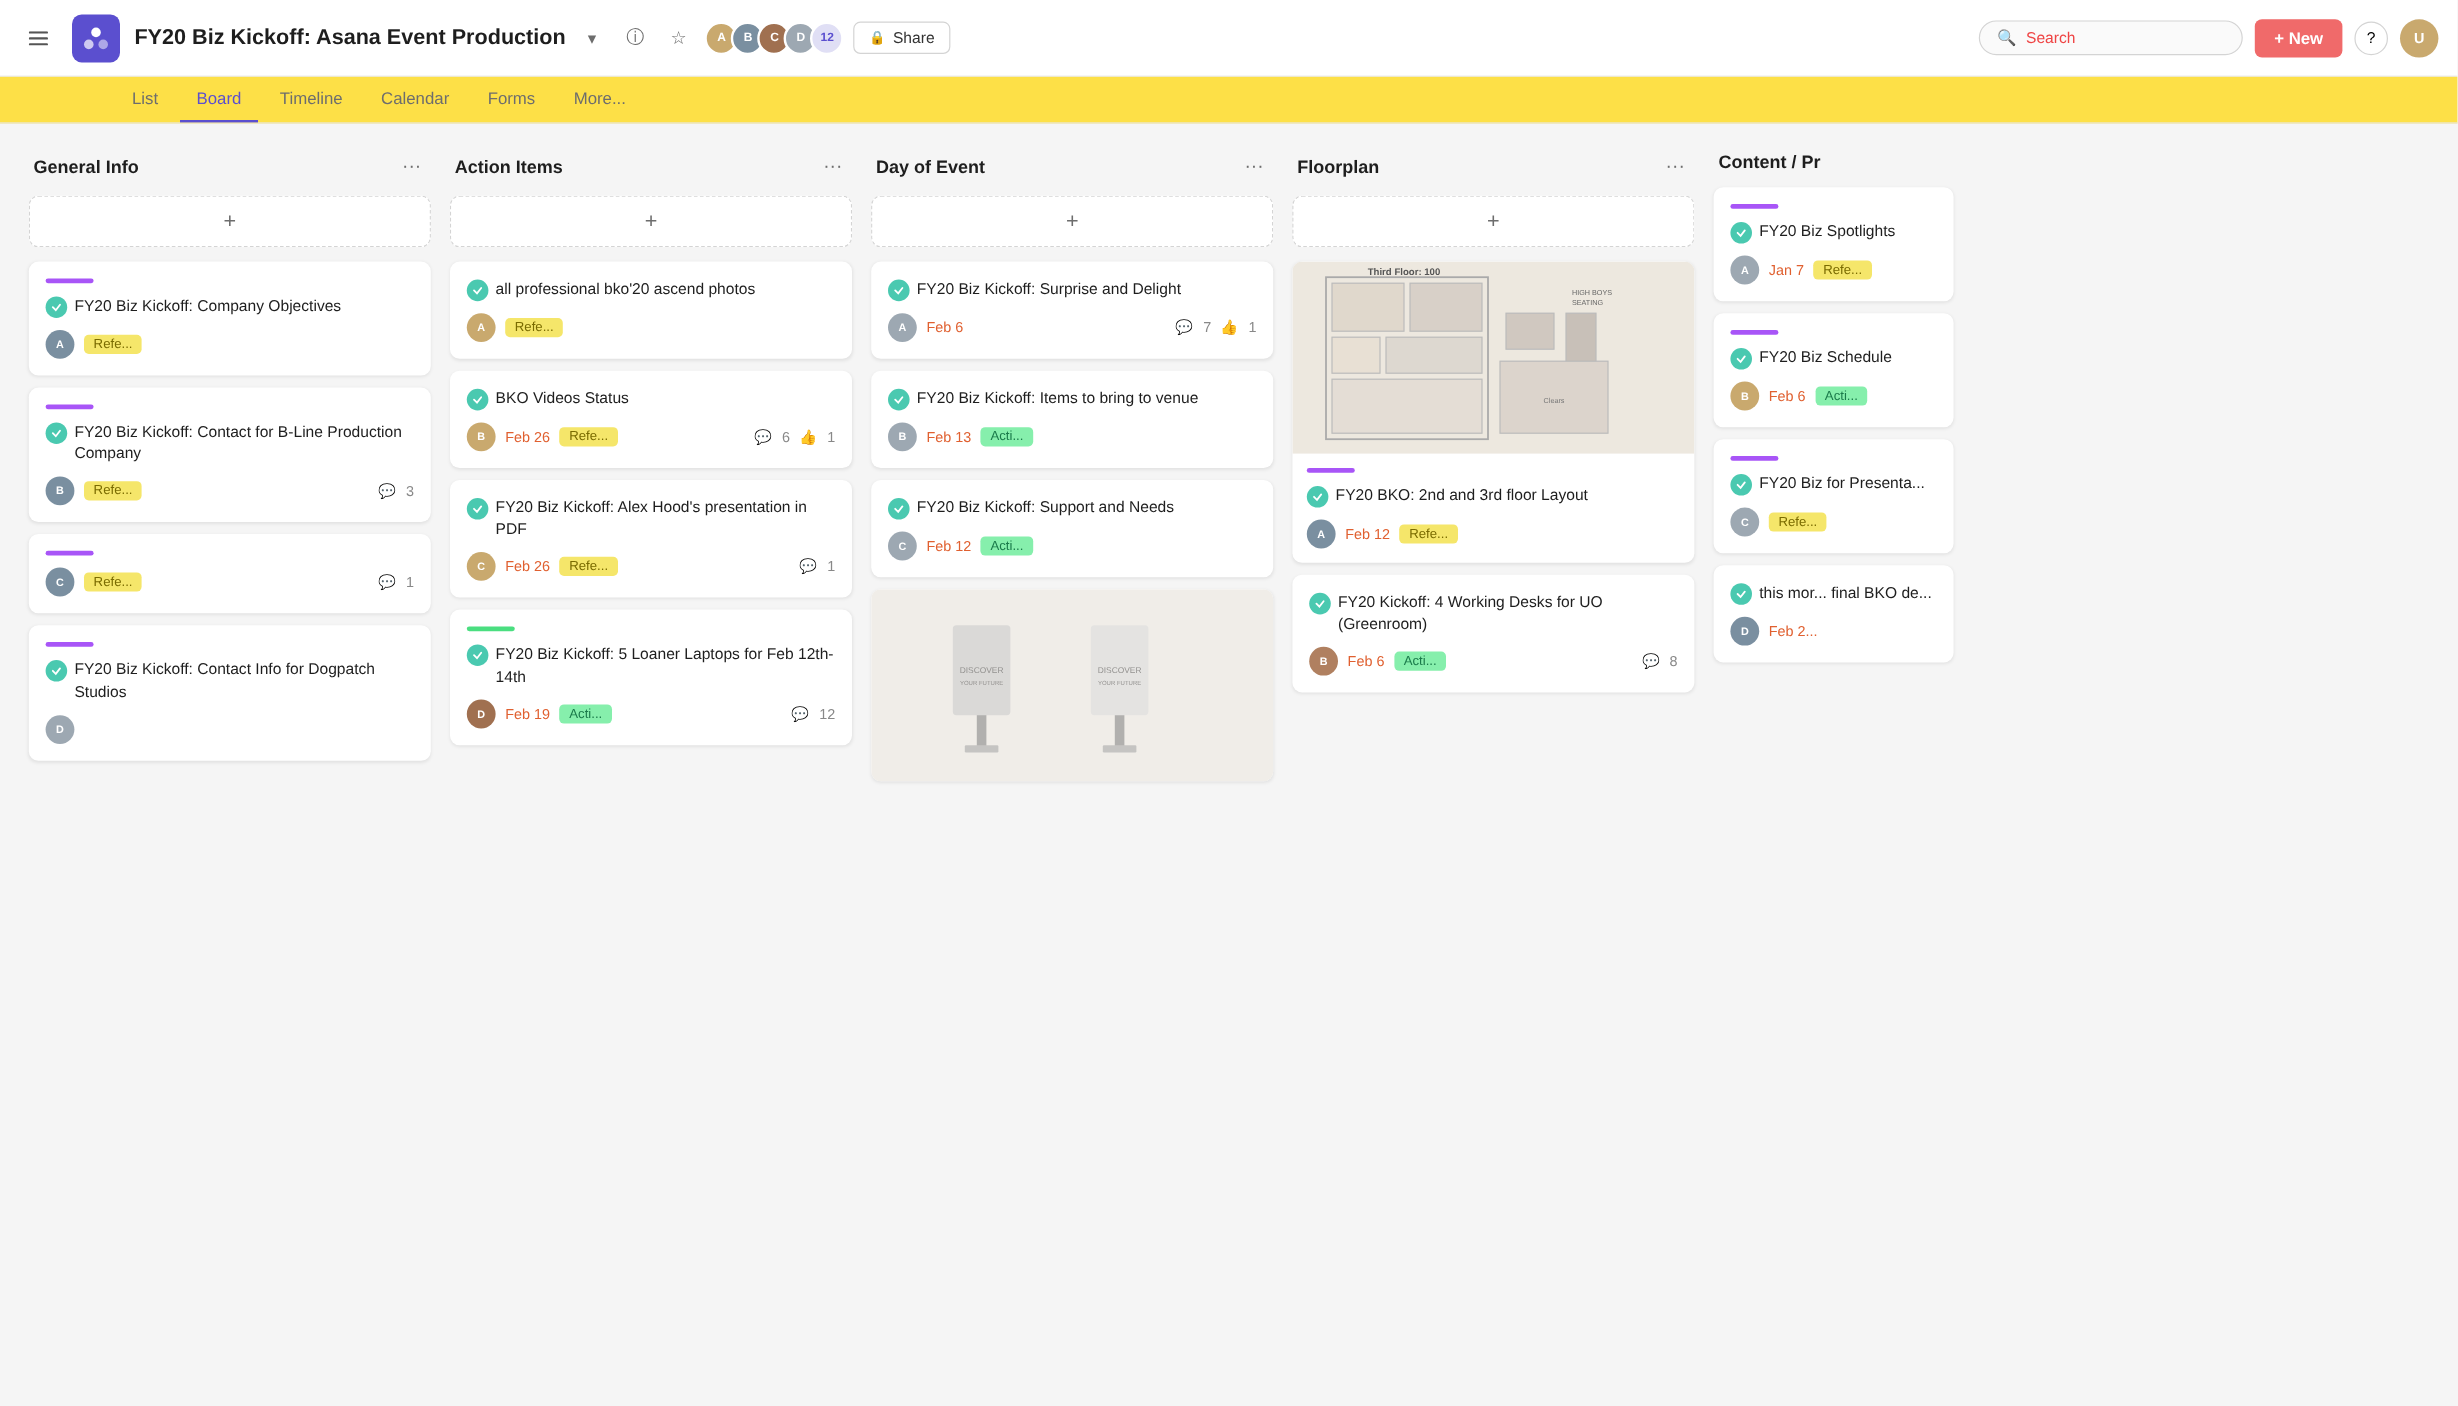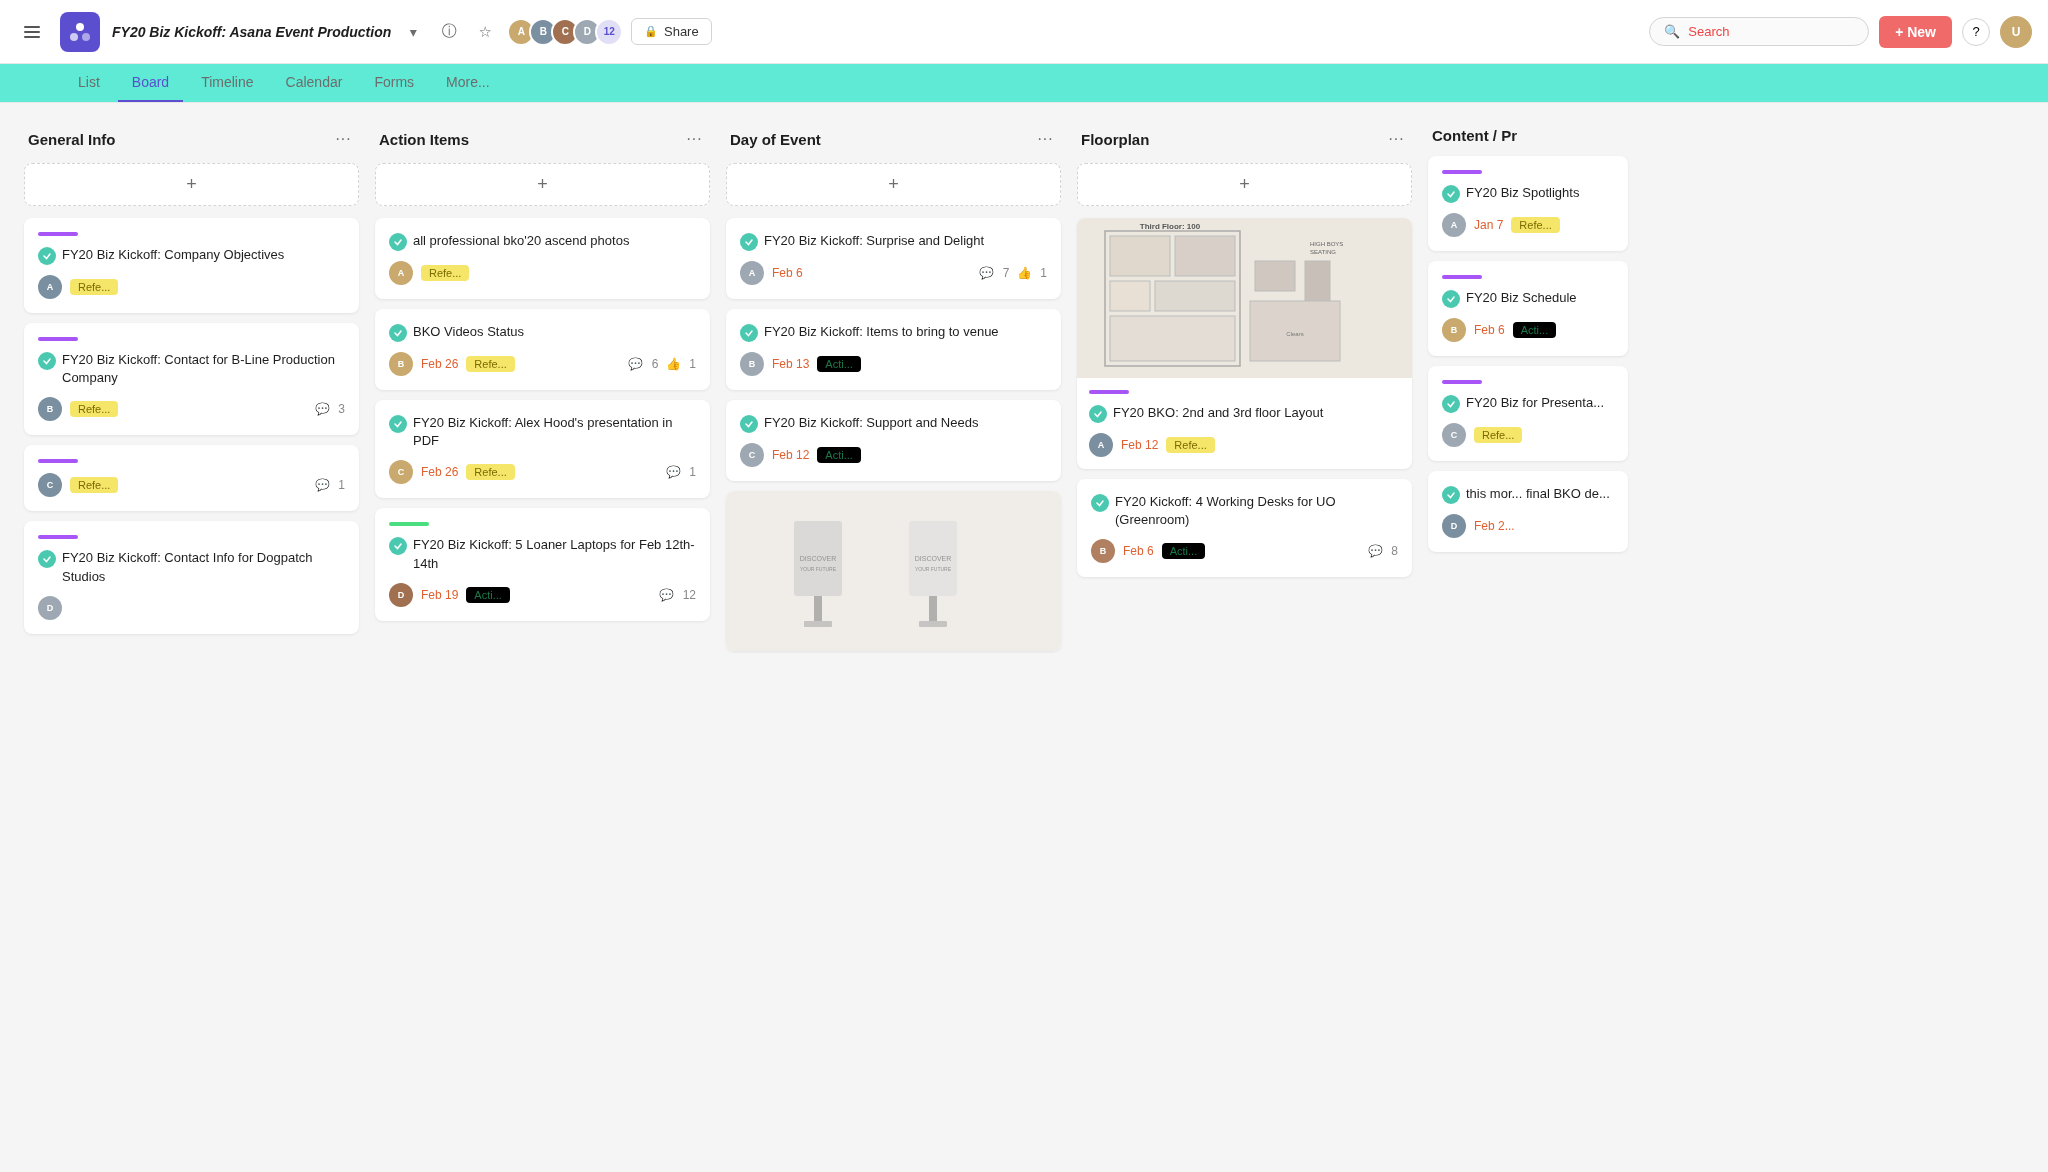--- a/index.html
+++ b/index.html
@@ -23,21 +23,21 @@
     .app-icon {
       width: 40px; height: 40px;
       background: #5b4fcf;
       border-radius: 8px;
       display: flex; align-items: center; justify-content: center;
     }
     .project-title-area {
       display: flex; align-items: center; gap: 8px; flex: 1;
     }
     .project-title {
-      font-size: 14px; font-weight: 600; color: #1e1e1e; font-style: italic;
+      font-size: 18px; font-weight: 600; color: #1e1e1e;
     }
     .icon-btn {
       width: 28px; height: 28px;
       border: none; background: none; cursor: pointer;
       display: flex; align-items: center; justify-content: center;
       color: #6d6d6d; border-radius: 50%;
       font-size: 14px;
     }
     .avatars-group {
       display: flex; align-items: center;
@@ -106,23 +106,23 @@
       width: 32px; height: 32px;
       border-radius: 50%;
       background: #c9a96e;
       display: flex; align-items: center; justify-content: center;
       font-size: 12px; font-weight: 600; color: #fff;
       cursor: pointer;
     }
 
     
     .nav-tabs {
-      background: #5eead4;
+      background: #fde047;
       border-bottom: 1px solid #e8e8e8;
-      padding: 0 64px;
+      padding: 0 96px;
       display: flex; gap: 4px;
     }
     .nav-tab {
       padding: 10px 14px;
       font-size: 14px;
       color: #6d6d6d;
       cursor: pointer;
       border-bottom: 2px solid transparent;
       text-decoration: none;
     }
@@ -222,21 +222,21 @@
       font-size: 12px; color: #e06030;
     }
     .card-tag {
       display: inline-block;
       padding: 2px 8px;
       border-radius: 4px;
       font-size: 11px;
       font-weight: 500;
     }
     .tag-yellow { background: #f5e66a; color: #7a6b00; }
-    .tag-green { background: #000000; color: #1a7a4a; }
+    .tag-green { background: #86efac; color: #1a7a4a; }
     .card-meta {
       display: flex; align-items: center; gap: 8px;
       font-size: 12px; color: #888;
     }
 
     
     .image-card {
       background: #fff;
       border-radius: 8px;
       margin-bottom: 10px;

